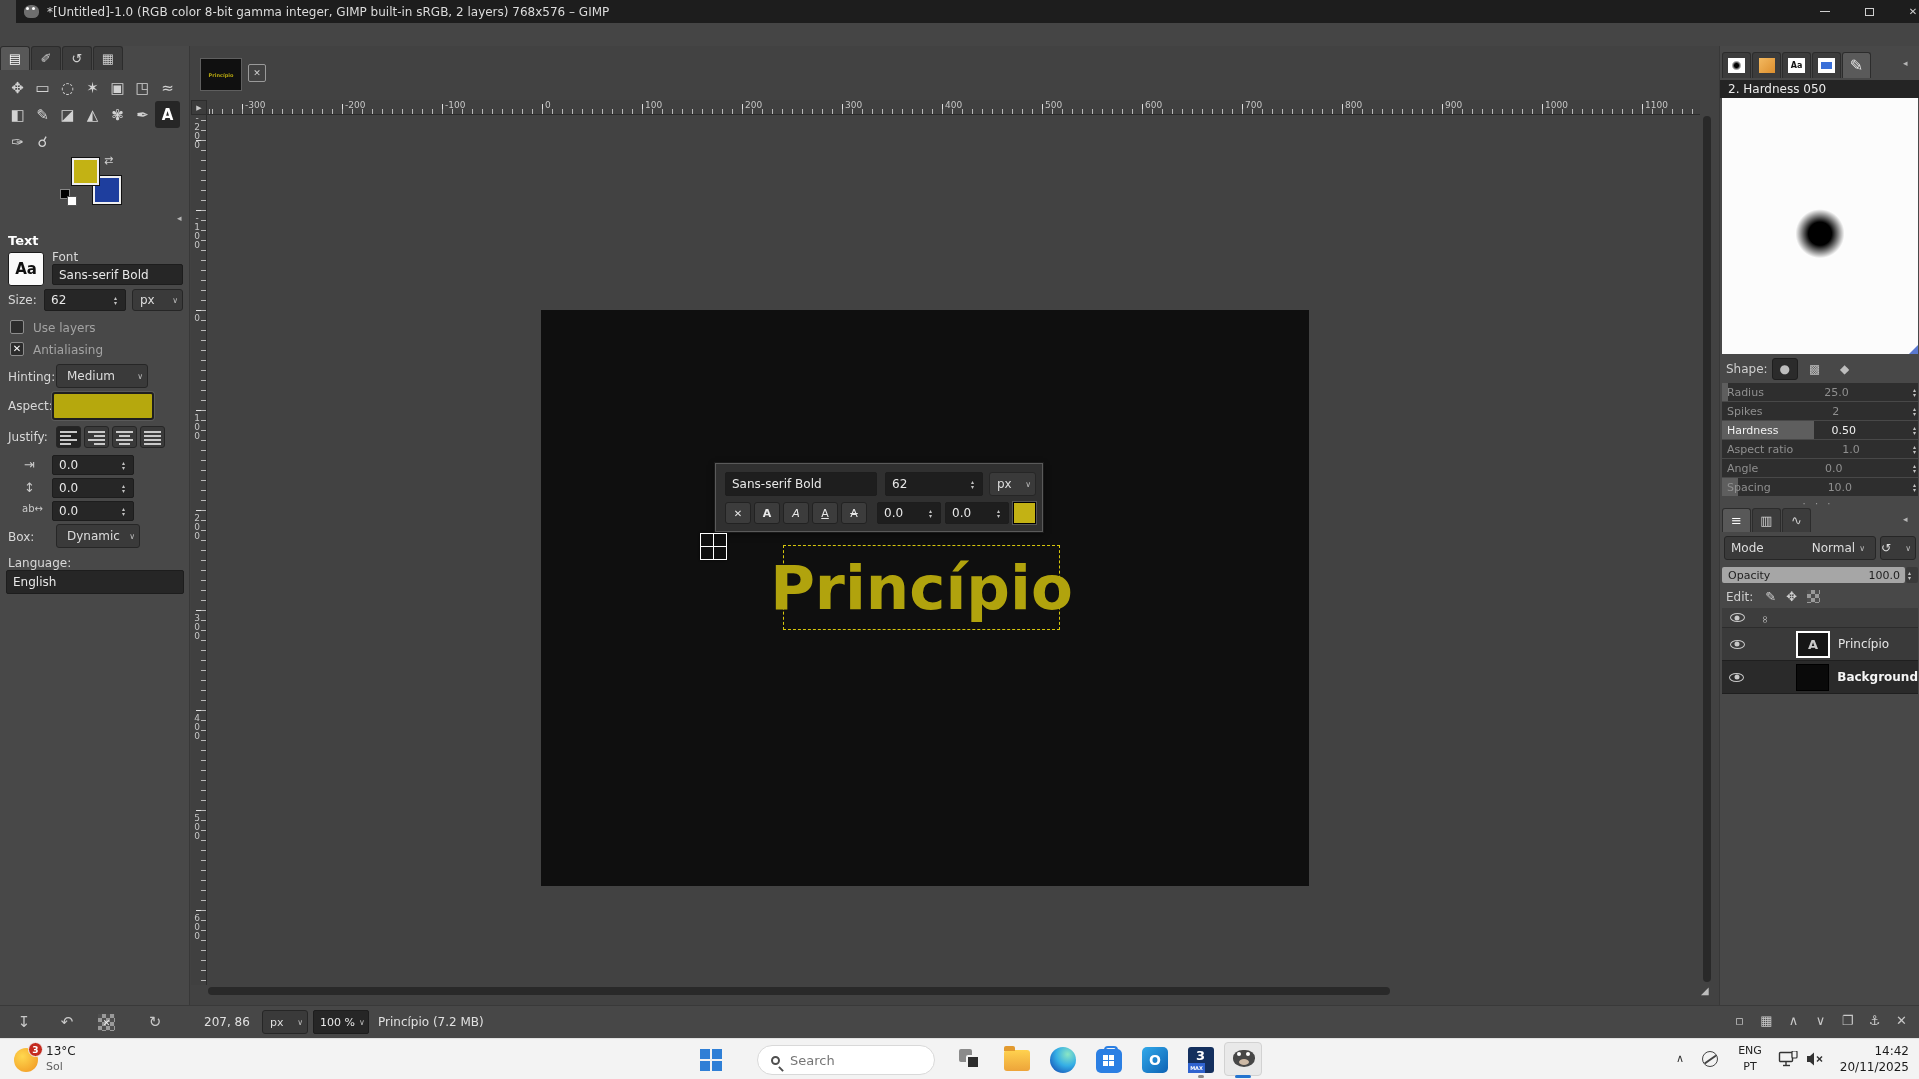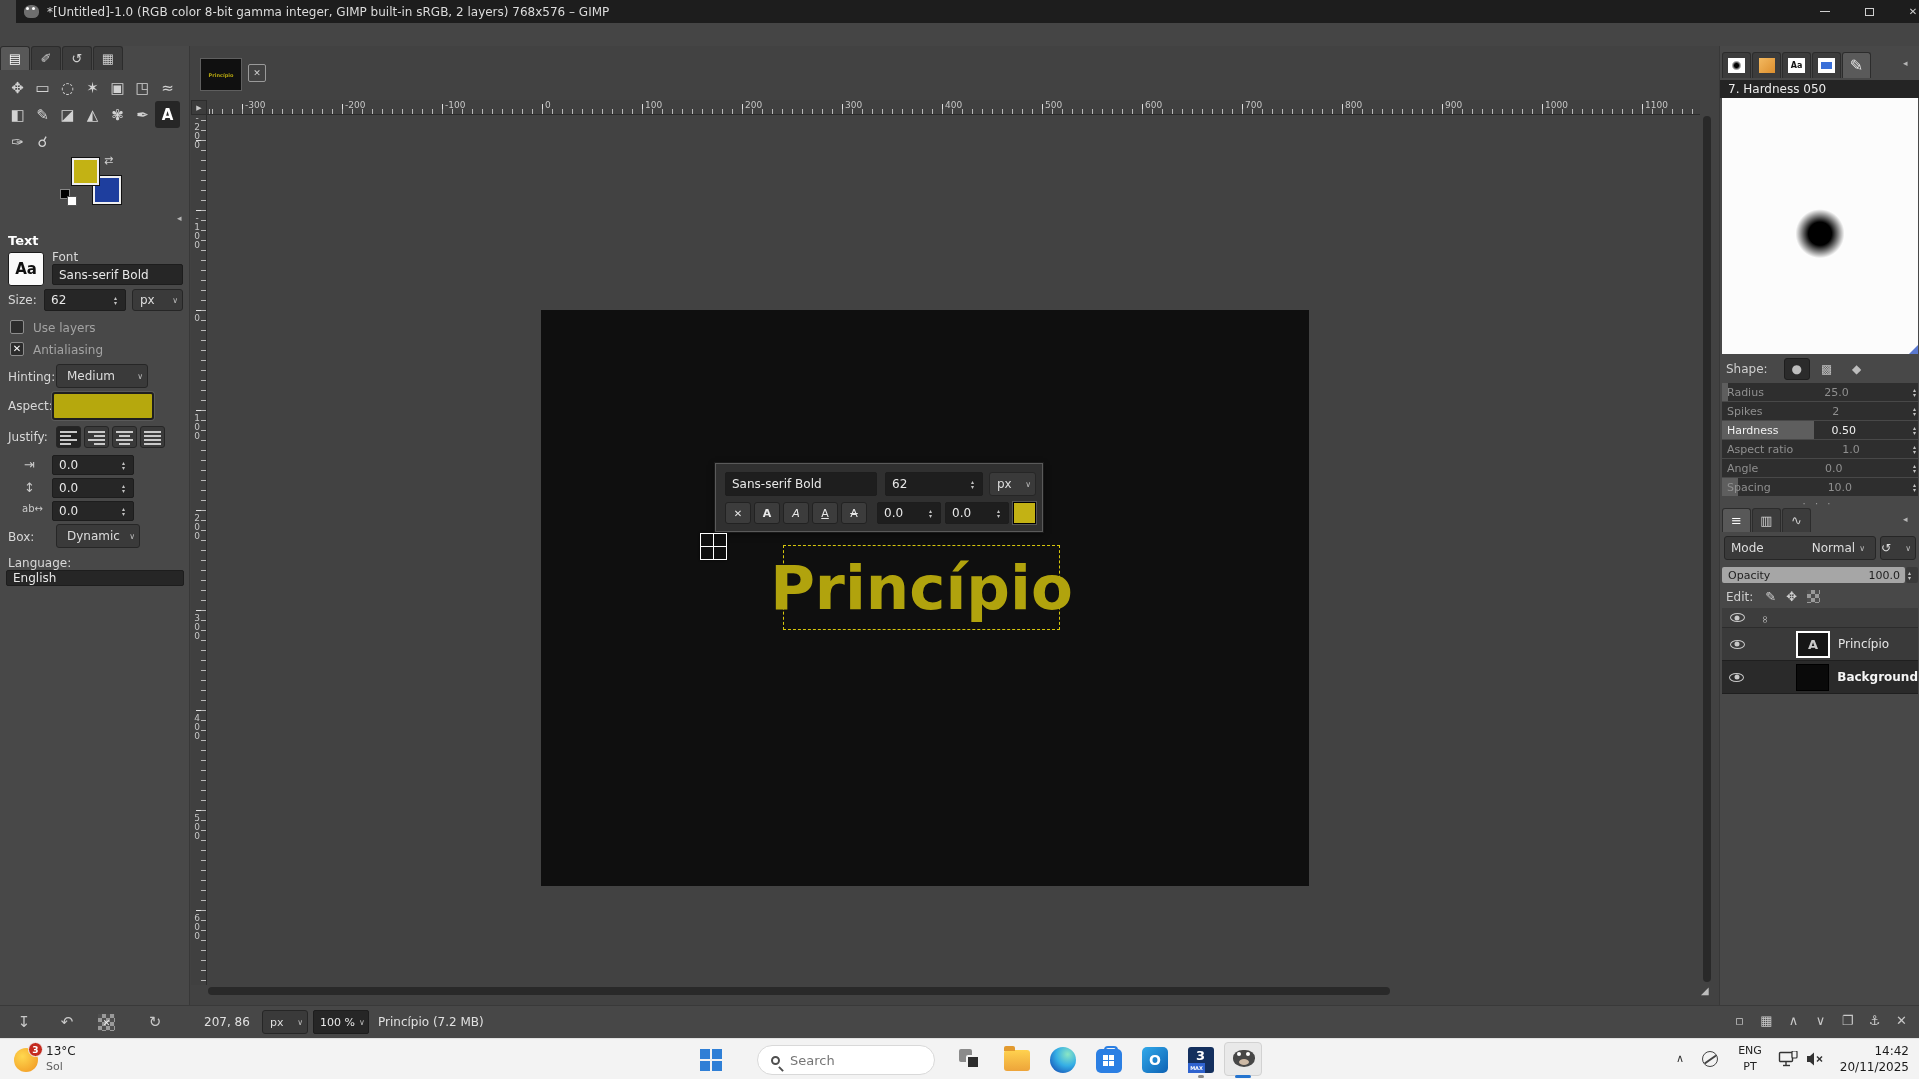--- a/index.html
+++ b/index.html
@@ -364,21 +364,21 @@
         </span>
     </div>
 
     <div class="abs glabel" style="left:8px;top:484px;">Box:</div>
     <div class="abs gbtn" style="left:56px;top:478px;width:84px;height:24px;padding-left:10px;">
       <span>Dynamic</span>
         <span class="chev">∨</span>
     </div>
 
     <div class="abs glabel" style="left:8px;top:510px;">Language:</div>
-    <div class="abs gentry" style="left:6px;top:524px;width:178px;height:16px;">English</div>
+    <div class="abs gentry" style="left:6px;top:524px;width:178px;height:24px;">English</div>
   </div>
 
   <div class="abs canvas-area">
     <div class="abs img-tab">Princípio</div>
     <div class="abs img-tab-close">✕</div>
     <div class="abs ruler-corner">▶</div>
 
     <div class="abs hruler">
       <div class="hlabels">
 
@@ -501,27 +501,27 @@
         </span>
       <span class="rdock-tab">
           <span class="mini-doc"></span>
         </span>
       <span class="rdock-tab active">
           <span>✎</span>
         </span>
     </div>
     <span class="abs collapse-btn" style="left:183px;top:12px;">◂</span>
 
-    <div class="brush-header">7. Hardness 050</div>
+    <div class="brush-header">2. Hardness 050</div>
     <div class="brush-preview">
         <span class="brush-resize"></span>
       </div>
 
     <div class="shape-row">
-      <span class="glabel" style="color:#cfcfcf;margin-right:16px;">Shape:</span>
+      <span class="glabel" style="color:#cfcfcf;margin-right:4px;">Shape:</span>
       <span style="display:flex;">
 
       <span class="shape-btn active">
             <span>●</span>
           </span>
           <span class="shape-btn">
             <span>▩</span>
           </span>
           <span class="shape-btn">
             <span>◆</span>

